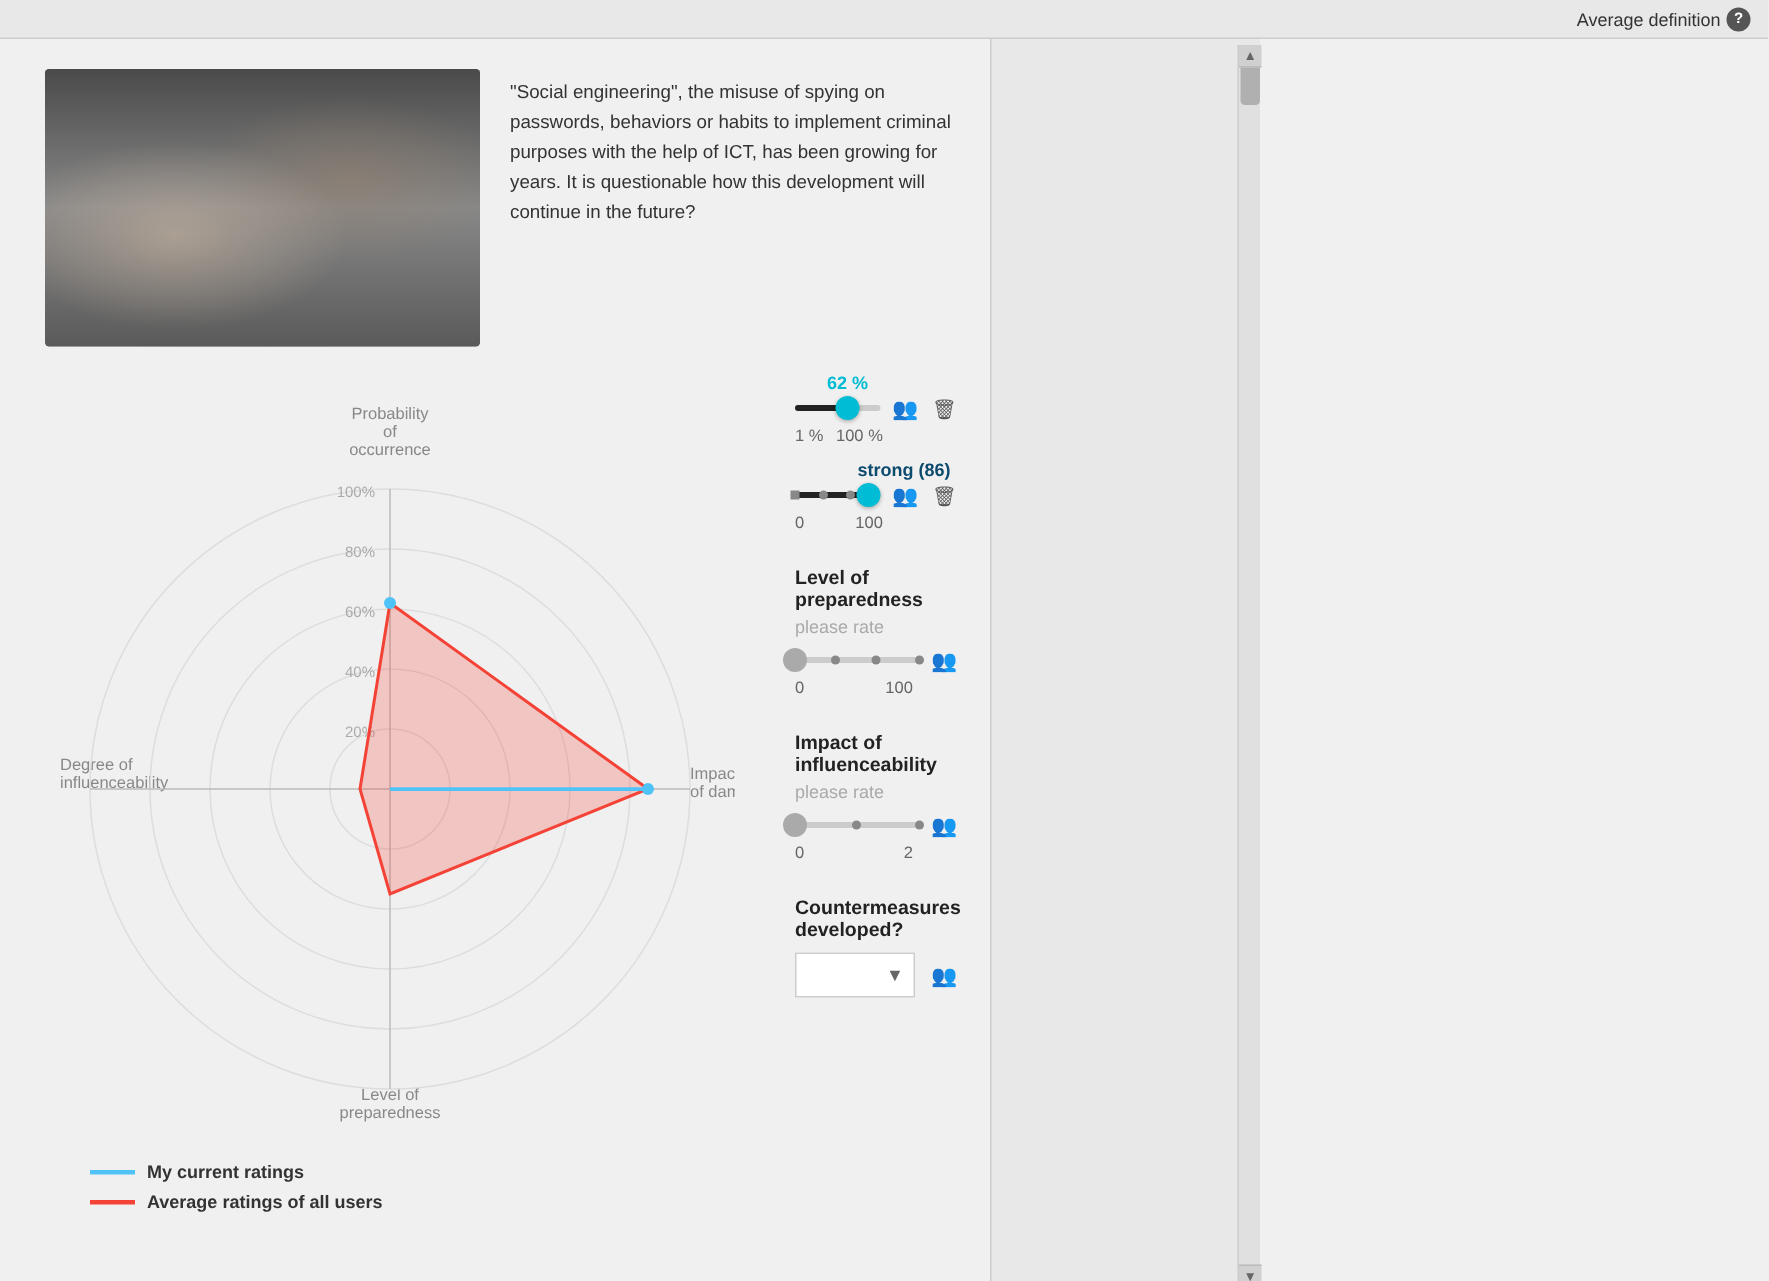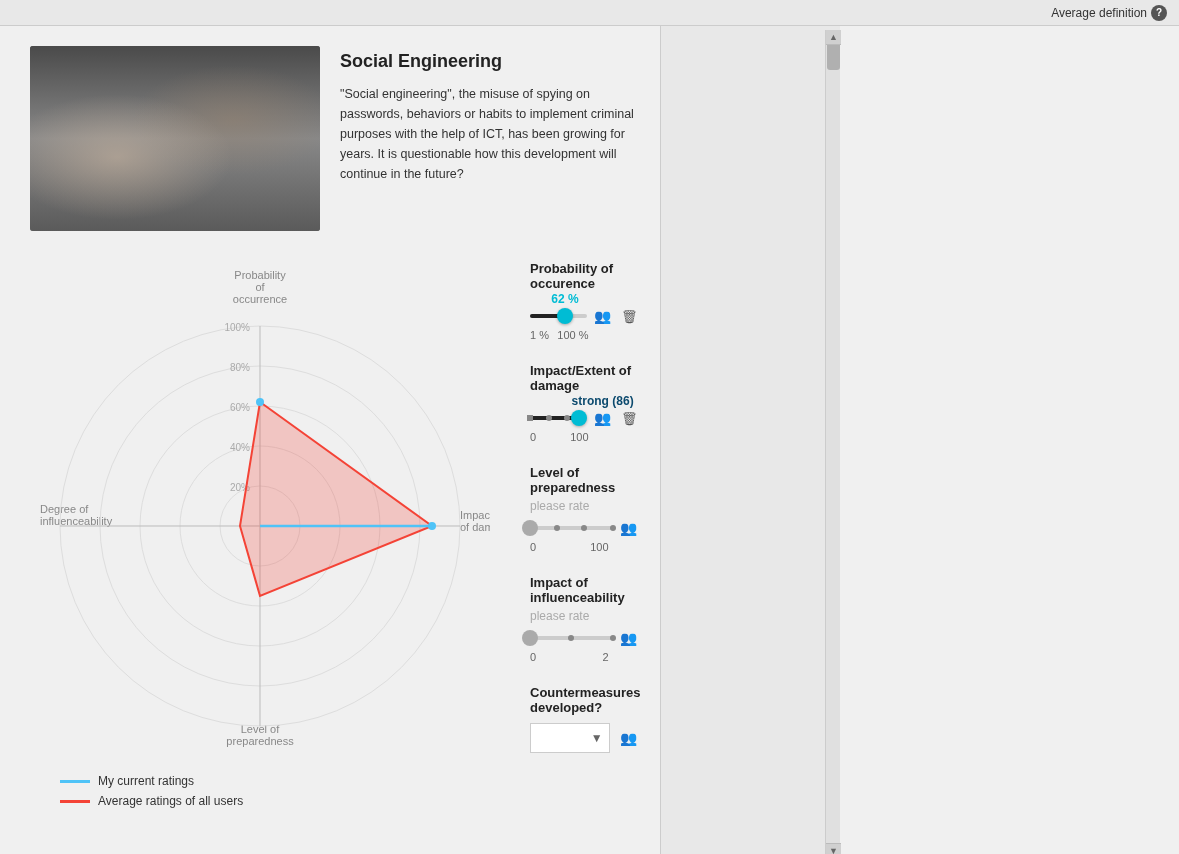--- a/index.html
+++ b/index.html
@@ -116,20 +116,21 @@
     .legend {
       margin-top: 10px;
       padding-left: 30px;
     }
     .legend-item {
       display: flex;
       align-items: center;
       gap: 8px;
       margin-bottom: 6px;
       font-size: 12px;
+      font-weight: bold;
     }
     .legend-line {
       width: 30px;
       height: 3px;
     }
 
     
     .slider-group {
       margin-bottom: 22px;
     }
@@ -248,21 +249,20 @@
 
 <div class="main-content">
 
   <div class="left-panel">
 
     <div class="header-area">
       <div class="header-image">
         <div class="header-image-placeholder"></div>
       </div>
       <div class="header-text">
-        <div class="header-title">Social Engineering</div>
         <div class="header-desc">"Social engineering", the misuse of spying on passwords, behaviors or habits to implement criminal purposes with the help of ICT, has been growing for years. It is questionable how this development will continue in the future?</div>
       </div>
     </div>
 
     <div class="content-area">
 
       <div class="chart-section">
         <svg class="radar-svg" viewBox="0 0 460 500">
 
           <text x="230" y="18" text-anchor="middle" font-size="11" fill="#888">Probability</text>
@@ -312,46 +312,40 @@
           <div class="legend-item">
             <div class="legend-line" style="background:#f44336;"></div>
             <span>Average ratings of all users</span>
           </div>
         </div>
       </div>
 
       <div class="sliders-section">
 
         <div class="slider-group">
-          <div style="display:flex; justify-content:space-between; align-items:center; margin-bottom:6px;">
-            <span class="slider-label">Probability of occurence</span>
-          </div>
           <div style="display:flex; align-items:center; gap:6px; margin-bottom:2px;">
             <div class="slider-wrapper" style="flex:1; position:relative; height:20px; display:flex; align-items:center;">
               <div class="slider-track" style="width:100%; height:4px; background:#ccc; border-radius:2px; position:relative;">
                 <div class="slider-track-filled" style="width:62%; background:#222;"></div>
                 <div class="slider-thumb" style="left: calc(62% - 8px);"></div>
                 <span style="position:absolute; left:62%; top:-22px; transform:translateX(-50%); color:#00bcd4; font-weight:bold; font-size:12px; white-space:nowrap;">62 %</span>
               </div>
             </div>
             <div class="action-icons">
               <div class="icon-btn people-icon"></div>
               <div class="icon-btn trash-icon"></div>
             </div>
           </div>
           <div class="slider-min-max" style="padding-right: 52px;">
             <span>1 %</span>
             <span>100 %</span>
           </div>
         </div>
 
         <div class="slider-group">
-          <div style="display:flex; justify-content:space-between; align-items:center; margin-bottom:6px;">
-            <span class="slider-label">Impact/Extent of damage</span>
-          </div>
           <div style="display:flex; align-items:center; gap:6px; margin-bottom:2px;">
             <div style="flex:1; position:relative; height:20px; display:flex; align-items:center;">
               <div style="width:100%; height:4px; background:#ccc; border-radius:2px; position:relative;">
                 <div style="width:86%; height:4px; background:#222; border-radius:2px 0 0 2px; position:absolute; top:0; left:0;"></div>
 
                 <div style="position:absolute; top:50%; transform:translateY(-50%); left:0%; width:6px; height:6px; background:#888; border-radius:50; margin-left:-3px;"></div>
                 <div style="position:absolute; top:50%; transform:translateY(-50%); left:33%; width:6px; height:6px; background:#888; border-radius:50%; margin-left:-3px;"></div>
                 <div style="position:absolute; top:50%; transform:translateY(-50%); left:66%; width:6px; height:6px; background:#888; border-radius:50%; margin-left:-3px;"></div>
                 <div style="position:absolute; top:50%; left:calc(86% - 8px); transform:translateY(-50%); width:16px; height:16px; border-radius:50%; background:#00bcd4; cursor:pointer; box-shadow:0 1px 3px rgba(0,0,0,0.3);"></div>
                 <span style="position:absolute; left:86%; top:-22px; transform:translateX(-50%); color:#0c4a6e; font-weight:bold; font-size:12px; white-space:nowrap;margin-left:24px;">strong (86)</span>

